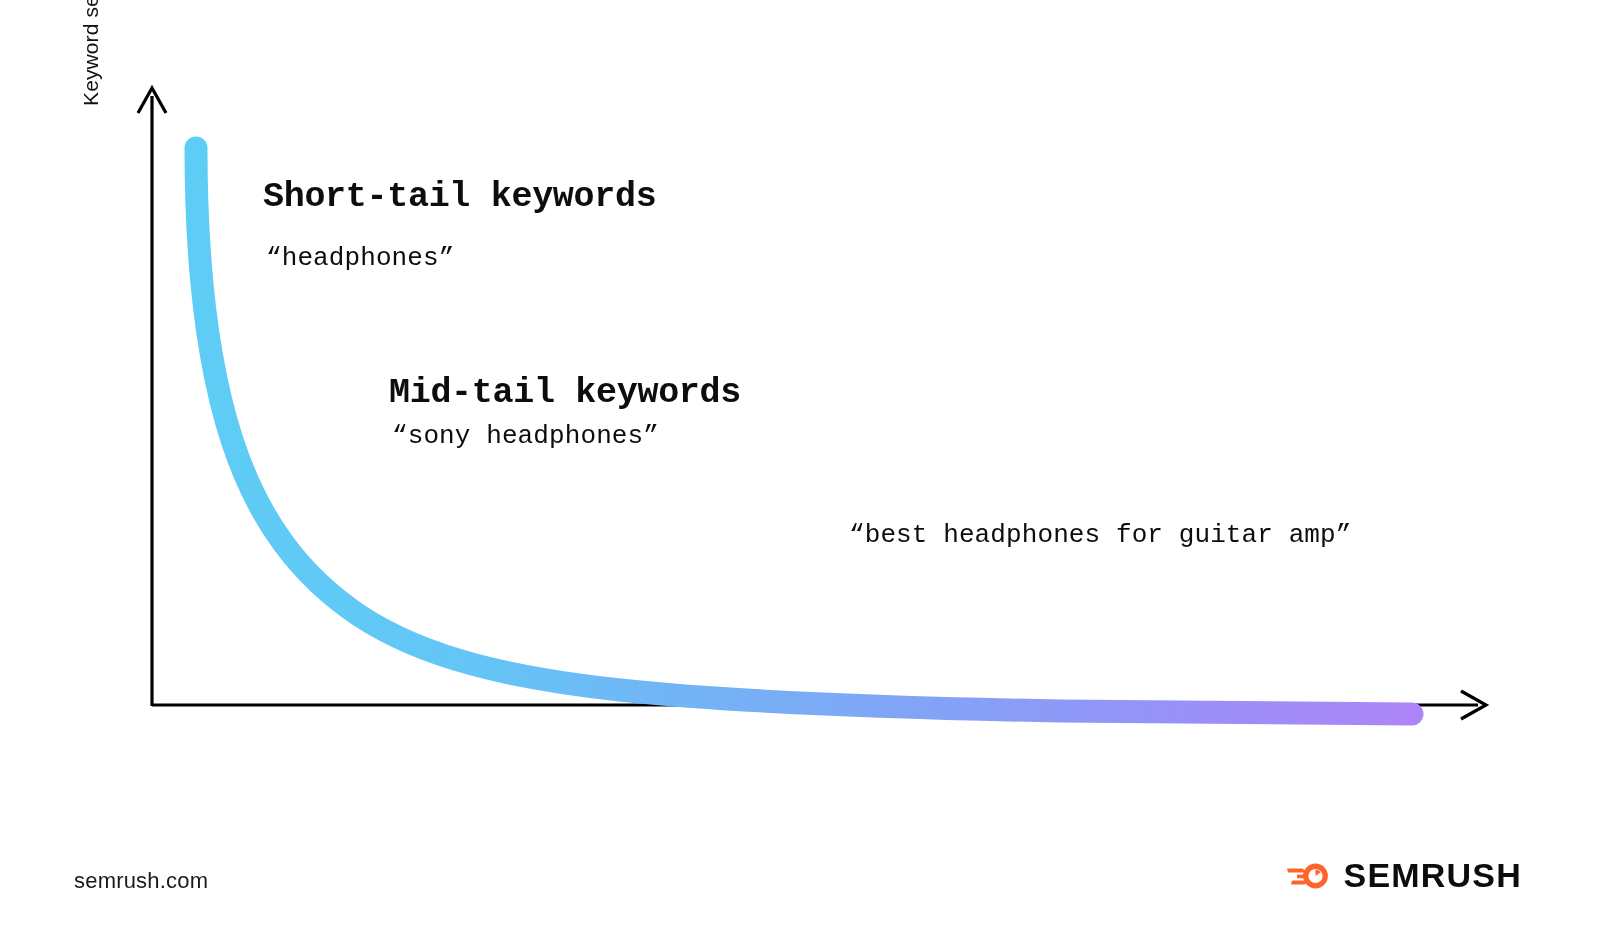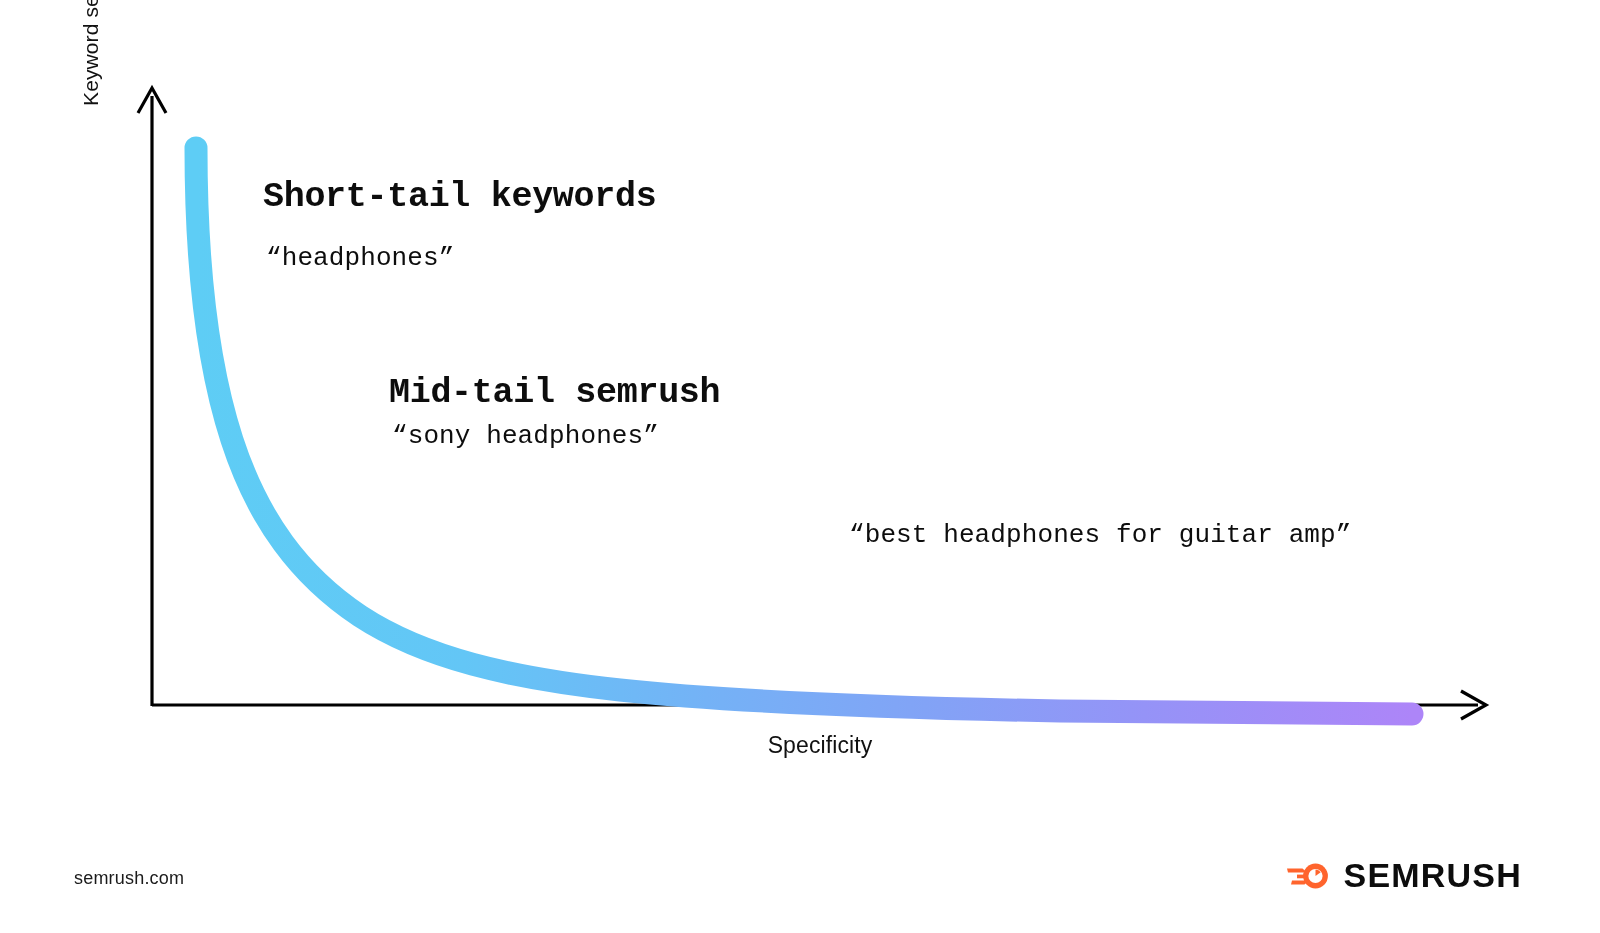--- a/index.html
+++ b/index.html
@@ -102,21 +102,21 @@
     left: 0;
     top: 820px;
     width: 1600px;
     height: 113px;
   }
 
   #footer-url {
     position: absolute;
     left: 74px;
     top: 48px;
-    font-size: 18px;
+    font-size: 22px;
     color: #1a1a1a;
     letter-spacing: 0.2px;
   }
 
   #brand-logo {
     position: absolute;
     right: 78px;
     top: 36px;
     display: flex;
     align-items: center;
@@ -166,31 +166,28 @@
                C 258,520 300,576 360,616
                C 424,658 510,678 620,690
                C 740,703 900,708 1060,711
                C 1200,713 1320,714 1412,714" fill="none" stroke="url(#curveGradient)" stroke-width="23" stroke-linecap="round" stroke-linejoin="round"></path>
     </svg>
 
     <div class="y-axis-title">
       <span>Keyword search volume and competition</span>
     </div>
 
-    <div class="x-axis-title">
-      <span>Specificity</span>
-    </div>
 
     <div class="annotation" id="annotation-short">
       <div class="ann-title">Short-tail keywords</div>
       <div class="ann-example">“headphones”</div>
     </div>
 
     <div class="annotation" id="annotation-mid">
-      <div class="ann-title">Mid-tail semrush</div>
+      <div class="ann-title">Mid-tail keywords</div>
       <div class="ann-example">“sony headphones”</div>
     </div>
 
     <div class="annotation" id="annotation-long">
       <div class="ann-example">“best headphones for guitar amp”</div>
     </div>
 
   </div>
 
   <div id="footer">

